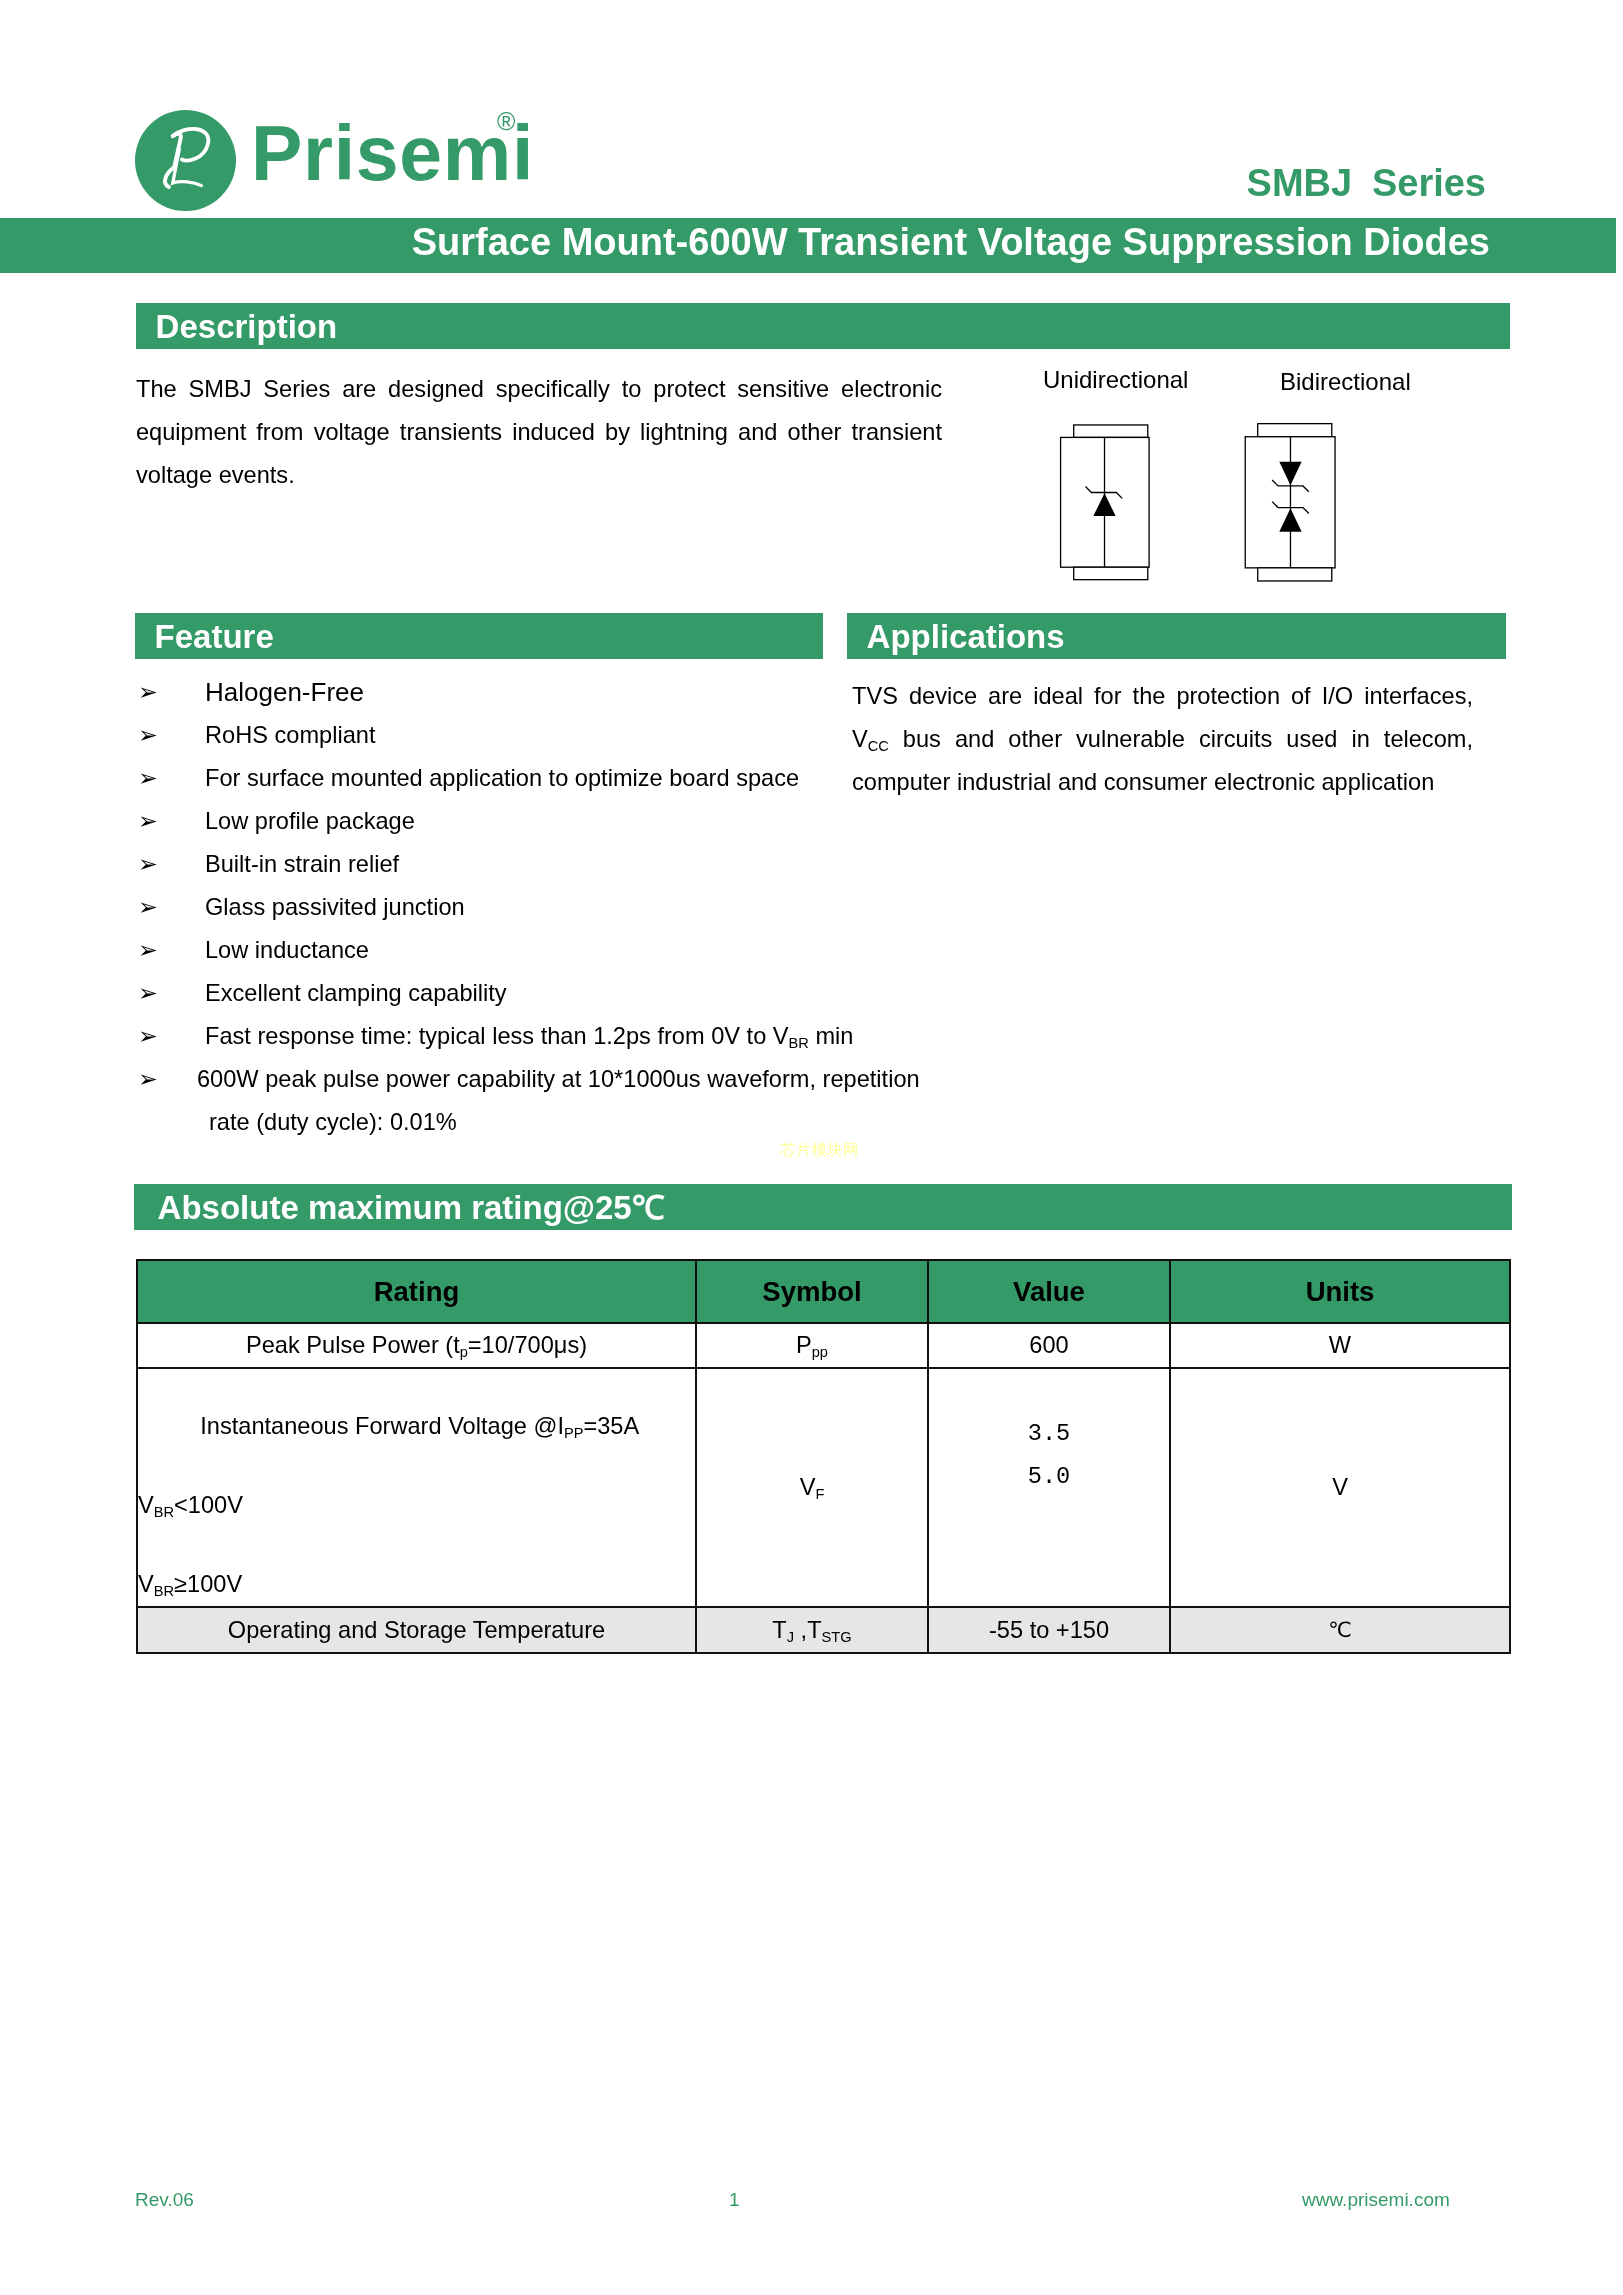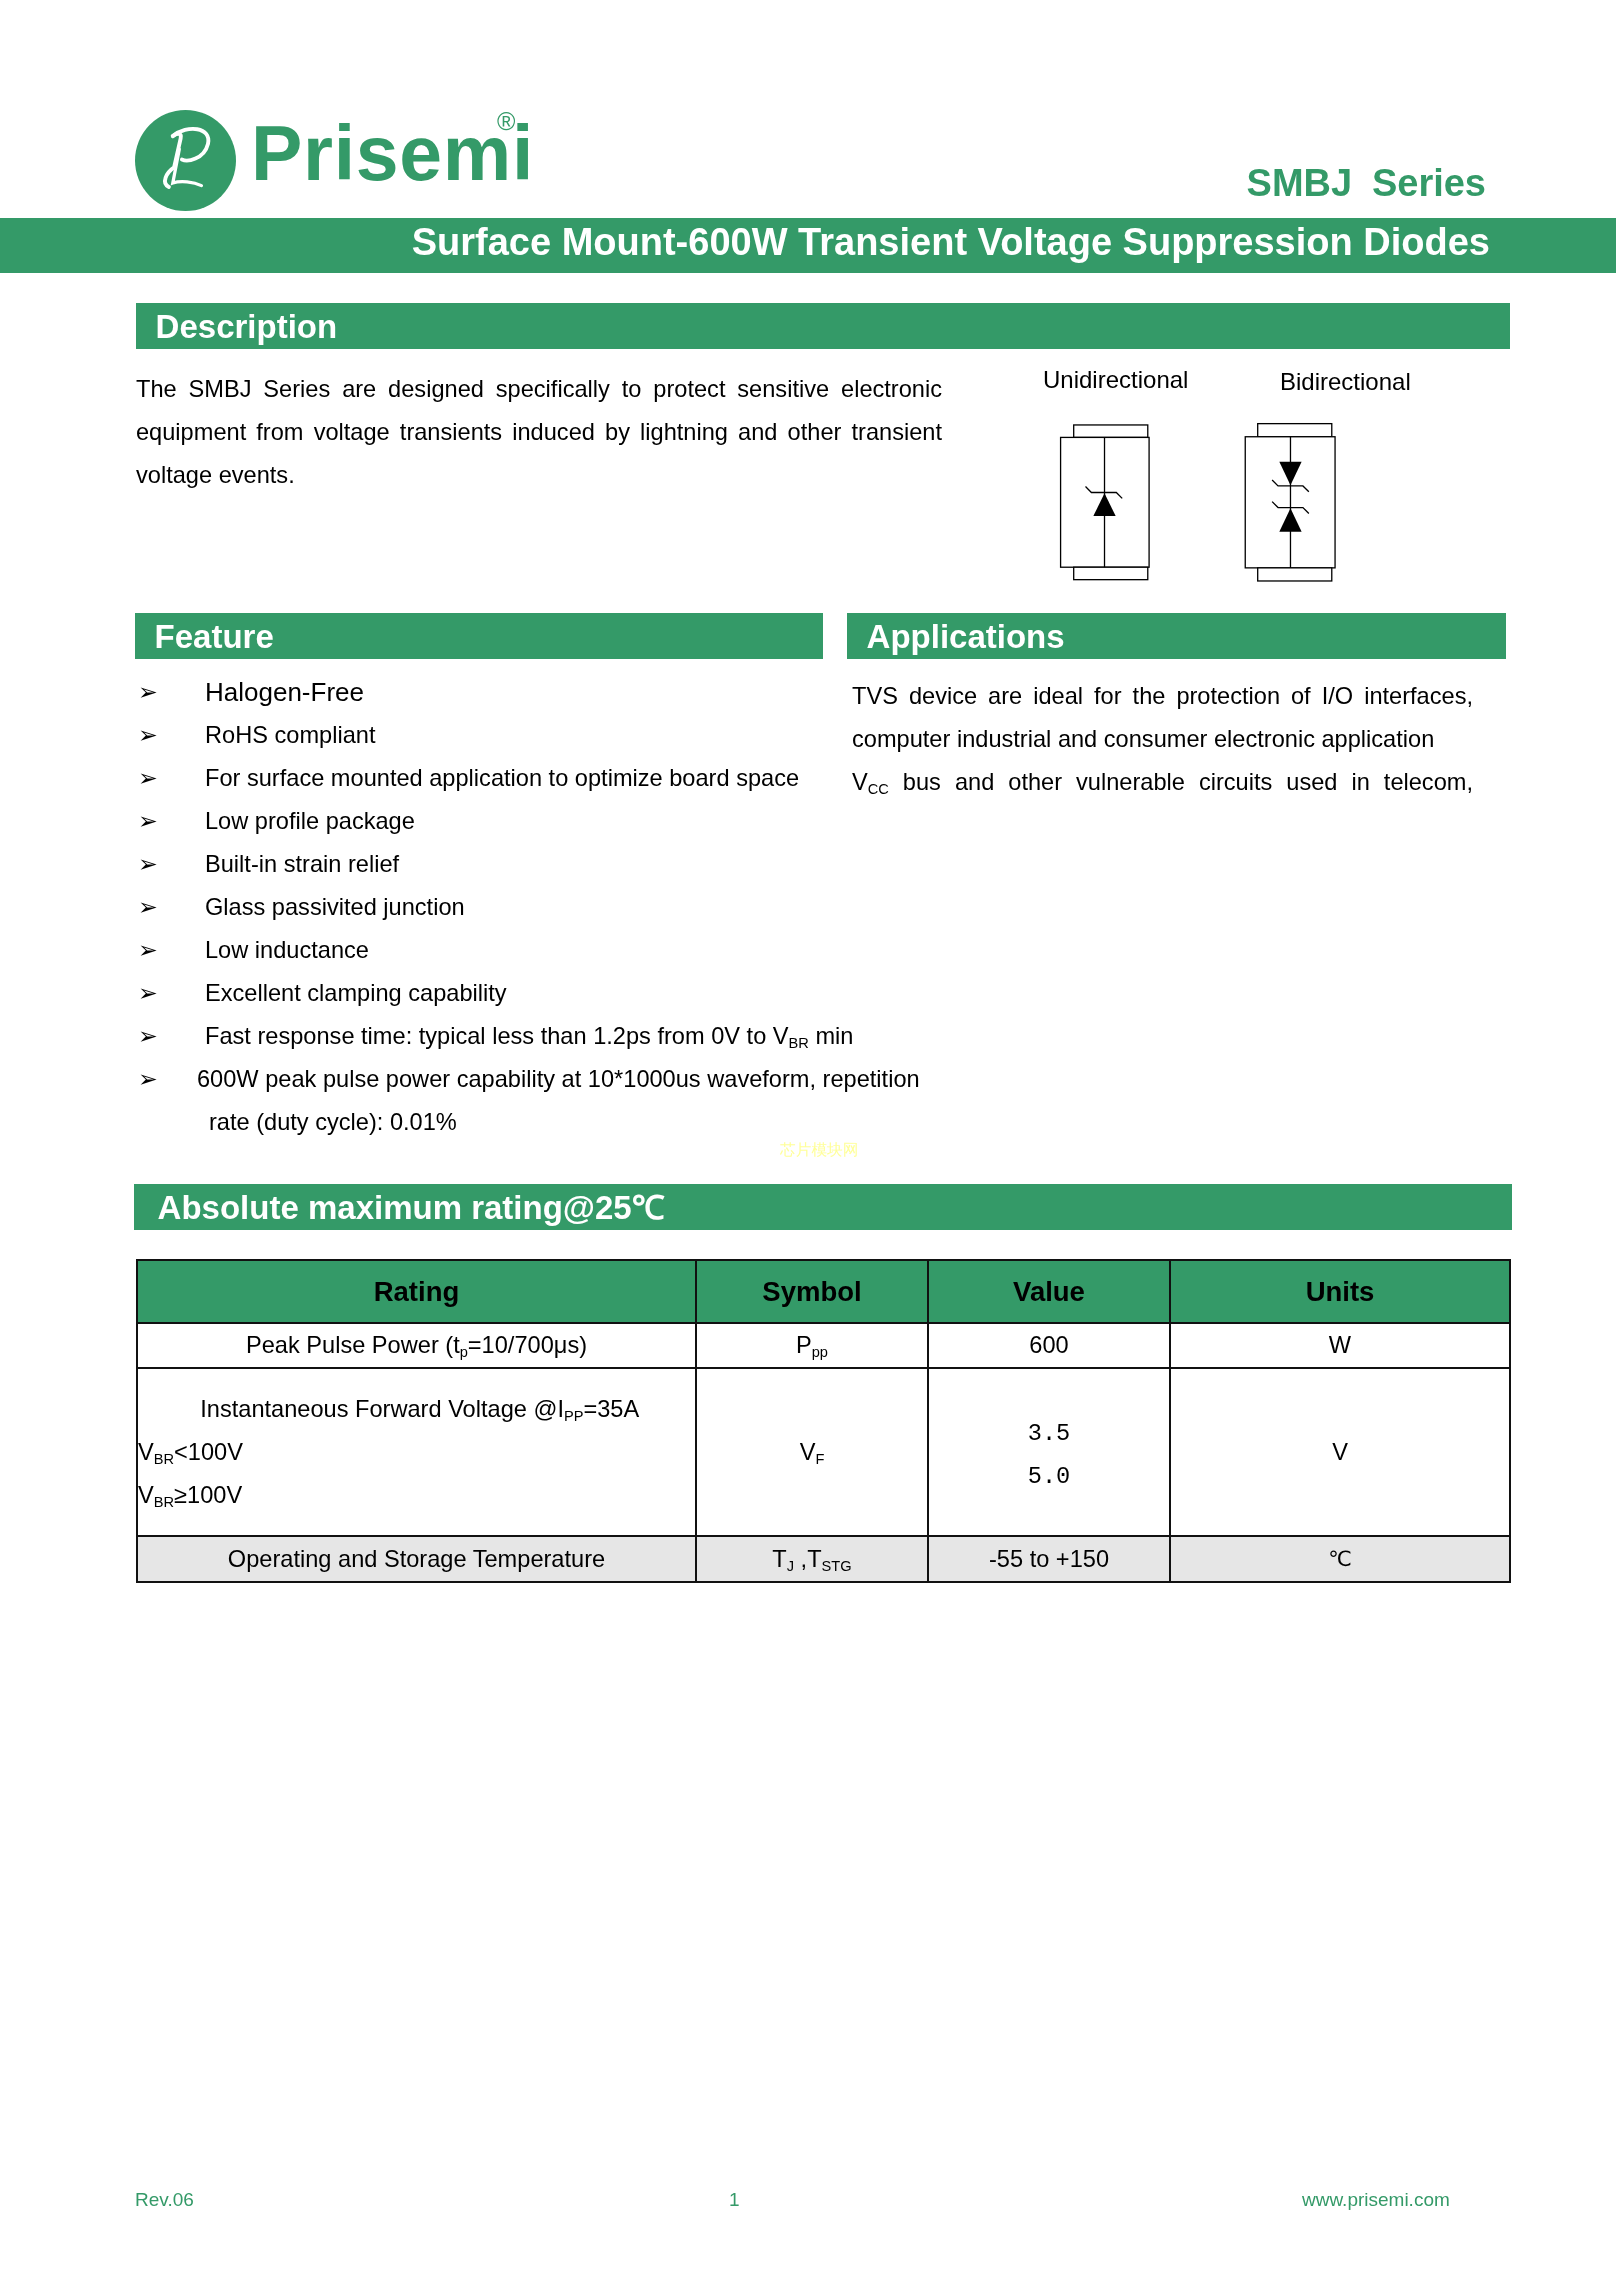--- a/index.html
+++ b/index.html
@@ -31,21 +31,21 @@
   .watermark { left: 780px; top: 1142px; font-size: 15.7px; color: #ffff99; line-height: 1; }
   table.rating { position: absolute; left: 136px; top: 1259px; width: 1374px; border-collapse: collapse; table-layout: fixed; }
   table.rating th, table.rating td { border: 2px solid #111; text-align: center; font-size: 23.6px; padding: 0; }
   table.rating th { background: #349a68; height: 61px; font-size: 27.5px; font-weight: bold; }
   table.rating td { line-height: 43px; }
   table.rating tr.shade td { background: #e6e6e6; }
   .r1 td { height: 43px; }
   .r2 td { height: 114px; }
   .r3 td { height: 123px; }
   .r4 td { height: 44px; }
-  .vf-lines div { white-space: nowrap; }
+  .vf-lines div { white-space: nowrap; margin-top: 36px; }
   .rt { text-align: left; padding-right: 50px; }
   .footer { top: 2190px; font-size: 19px; color: #349a68; line-height: 1; }
 </style>
 </head>
 <body>
 
 <div class="abs logo-circle">
   <svg viewBox="0 0 155 155">
     <path d="M52 118 C40 112 48 96 60 88 L70 44 C72 36 66 34 58 40" fill="none" stroke="#fff" stroke-width="6" stroke-linecap="round"></path>
     <path d="M58 40 C80 22 118 26 112 52 C106 76 80 80 72 76" fill="none" stroke="#fff" stroke-width="6" stroke-linecap="round"></path>
@@ -136,22 +136,22 @@
   <li class="cont">
     <span class="ftext">rate (duty cycle): 0.01%</span>
   </li>
 </ul>
 
 <div class="abs sec-bar green" style="left:847px; top:613px; width:659px;">
   <span>Applications</span>
 </div>
 <div class="abs body-text apps">
   <div style="text-align:justify; text-align-last:justify;">TVS device are ideal for the protection of I/O interfaces,</div>
+  <div style="text-align:justify; text-align-last:justify;"><span>V</span><sub>CC</sub><span> bus and other vulnerable circuits used in telecom,</span></div>
   <div>computer industrial and consumer electronic application</div>
-  <div style="text-align:justify; text-align-last:justify;"><span>V</span><sub>CC</sub><span> bus and other vulnerable circuits used in telecom,</span></div>
 </div>
 
 <div class="abs watermark">芯片模块网</div>
 
 <div class="abs sec-bar green" style="left:134px; top:1184px; width:1378px; height:46px;">
   <span style="left:23.6px;">Absolute maximum rating@25℃</span>
 </div>
 
 <table class="rating">
   <colgroup>

